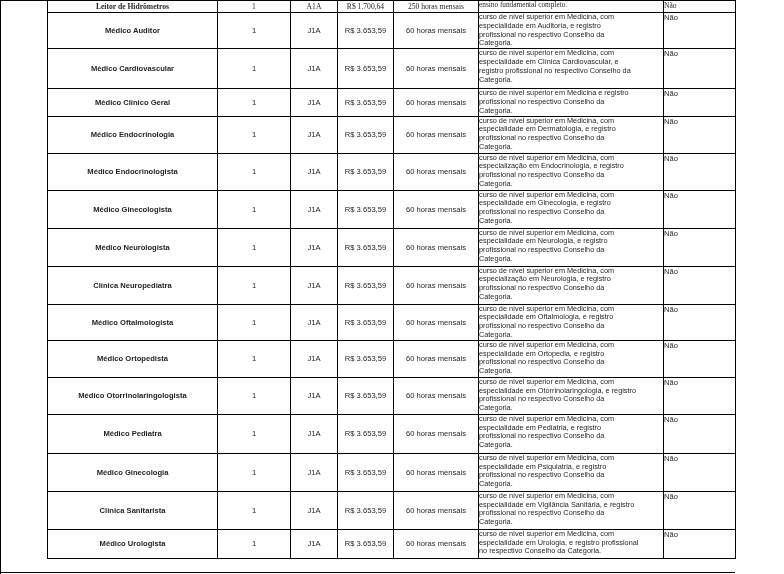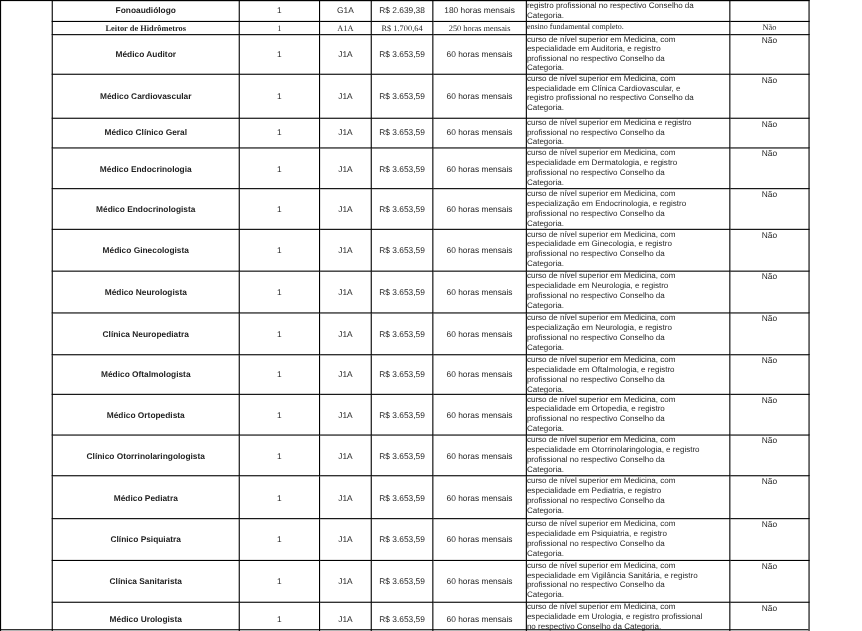--- a/index.html
+++ b/index.html
@@ -34,51 +34,41 @@
     padding:0 1px;
   }
   td.req{
     font-size:7.3px;line-height:8.8px;
     text-align:left;vertical-align:top;
     padding:1px 2px 0 3px;
     white-space:pre-line;
   }
   td.flag{
     font-size:7.6px;
-    text-align:center;vertical-align:top;
+    text-align:left;vertical-align:top;
     padding-top:2px;
   }
 </style>
 </head>
 <body>
 
 <div class="edge-left"></div>
 <div class="edge-top"></div>
 
 <table class="jobs">
   <colgroup>
     <col style="width:170px">
     <col style="width:73px">
     <col style="width:47px">
     <col style="width:56px">
     <col style="width:85px">
     <col style="width:185px">
     <col style="width:72px">
   </colgroup>
   <tbody id="rows">
-      <tr style="height: 18px;">
-    <td class="name">Fonoaudiólogo</td>
-    <td class="ctr">1</td>
-    <td class="ctr">G1A</td>
-    <td class="ctr">R$ 2.639,38</td>
-    <td class="ctr">180 horas mensais</td>
-    <td class="req">registro profissional no respectivo Conselho da
-Categoria.</td>
-    <td class="flag"></td>
-  </tr>
       <tr style="height: 12px; font-family: Liberation Serif, serif;">
     <td class="name">Leitor de Hidrômetros</td>
     <td class="ctr">1</td>
     <td class="ctr">A1A</td>
     <td class="ctr">R$ 1.700,64</td>
     <td class="ctr">250 horas mensais</td>
     <td class="req">ensino fundamental completo.</td>
     <td class="flag">Não</td>
   </tr>
       <tr style="height: 36px;">
@@ -194,21 +184,21 @@
     <td class="ctr">J1A</td>
     <td class="ctr">R$ 3.653,59</td>
     <td class="ctr">60 horas mensais</td>
     <td class="req">curso de nível superior em Medicina, com
 especialidade em Ortopedia, e registro
 profissional no respectivo Conselho da
 Categoria.</td>
     <td class="flag">Não</td>
   </tr>
       <tr style="height: 37px;">
-    <td class="name">Clínico Otorrinolaringologista</td>
+    <td class="name">Médico Otorrinolaringologista</td>
     <td class="ctr">1</td>
     <td class="ctr">J1A</td>
     <td class="ctr">R$ 3.653,59</td>
     <td class="ctr">60 horas mensais</td>
     <td class="req">curso de nível superior em Medicina, com
 especialidade em Otorrinolaringologia, e registro
 profissional no respectivo Conselho da
 Categoria.</td>
     <td class="flag">Não</td>
   </tr>
@@ -218,21 +208,21 @@
     <td class="ctr">J1A</td>
     <td class="ctr">R$ 3.653,59</td>
     <td class="ctr">60 horas mensais</td>
     <td class="req">curso de nível superior em Medicina, com
 especialidade em Pediatria, e registro
 profissional no respectivo Conselho da
 Categoria.</td>
     <td class="flag">Não</td>
   </tr>
       <tr style="height: 38px;">
-    <td class="name">Clínico Psiquiatra</td>
+    <td class="name">Médico Ginecologia</td>
     <td class="ctr">1</td>
     <td class="ctr">J1A</td>
     <td class="ctr">R$ 3.653,59</td>
     <td class="ctr">60 horas mensais</td>
     <td class="req">curso de nível superior em Medicina, com
 especialidade em Psiquiatria, e registro
 profissional no respectivo Conselho da
 Categoria.</td>
     <td class="flag">Não</td>
   </tr>

